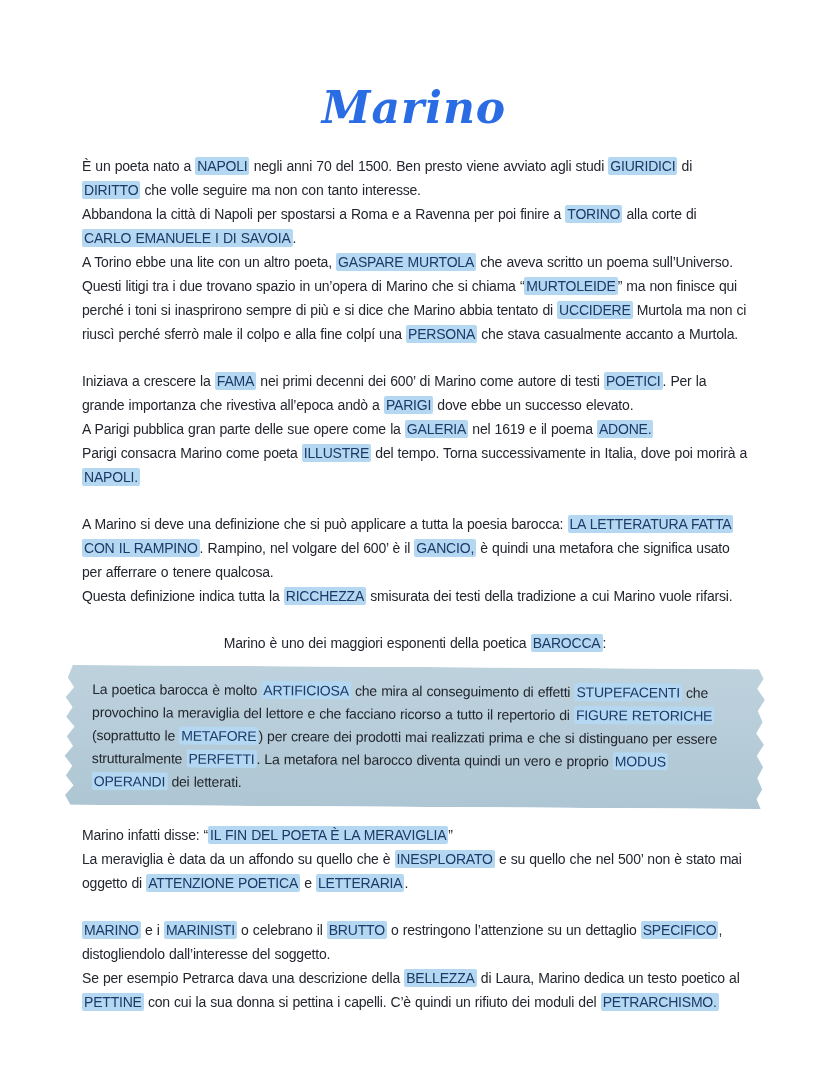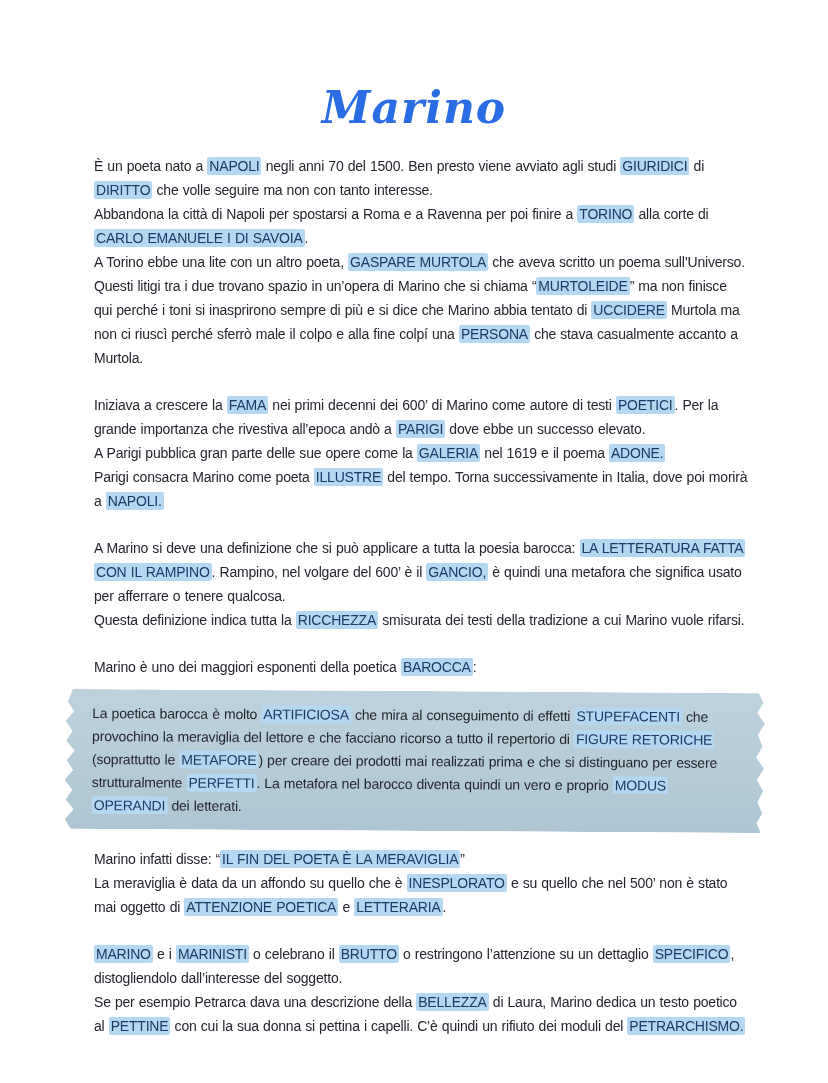--- a/index.html
+++ b/index.html
@@ -30,22 +30,22 @@
     letter-spacing:1px;
   }
   .content{
     margin:22px 80px 0 82px;
     width:666px;
     font-size:14px;
     line-height:24px;
     letter-spacing:-0.2px;
     word-spacing:0.5px;
   }
-  .para{margin:0 0 23px 12px;}
-  .para.tight{margin-bottom:10px;}
+  .para{margin:0 0 23px 0;}
+  .para.tight{margin-bottom:10px;text-align:center;}
   .hl{
     background:var(--hl-bg);
     color:var(--hl-text);
     padding:1px 2px;
     border-radius:2px;
     box-decoration-break:clone;
     -webkit-box-decoration-break:clone;
   }
   .tape{
     box-sizing:border-box;

